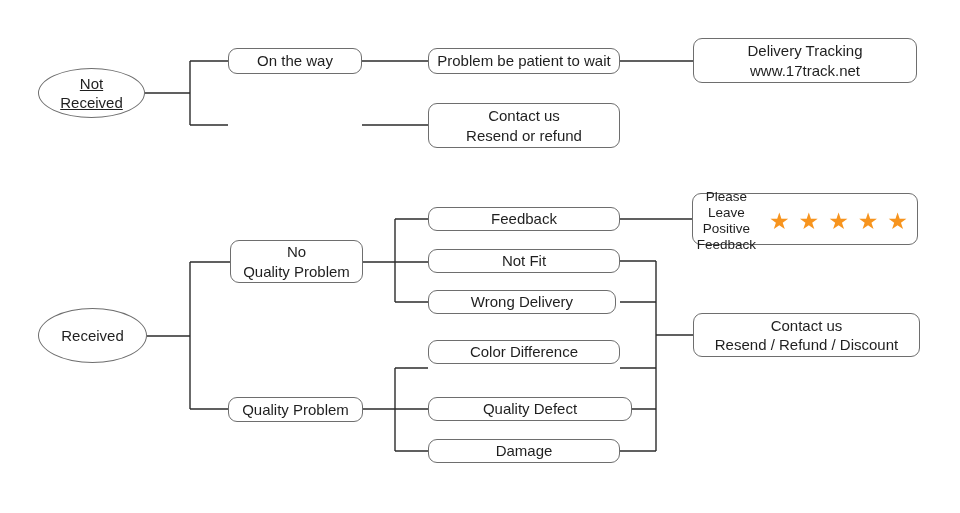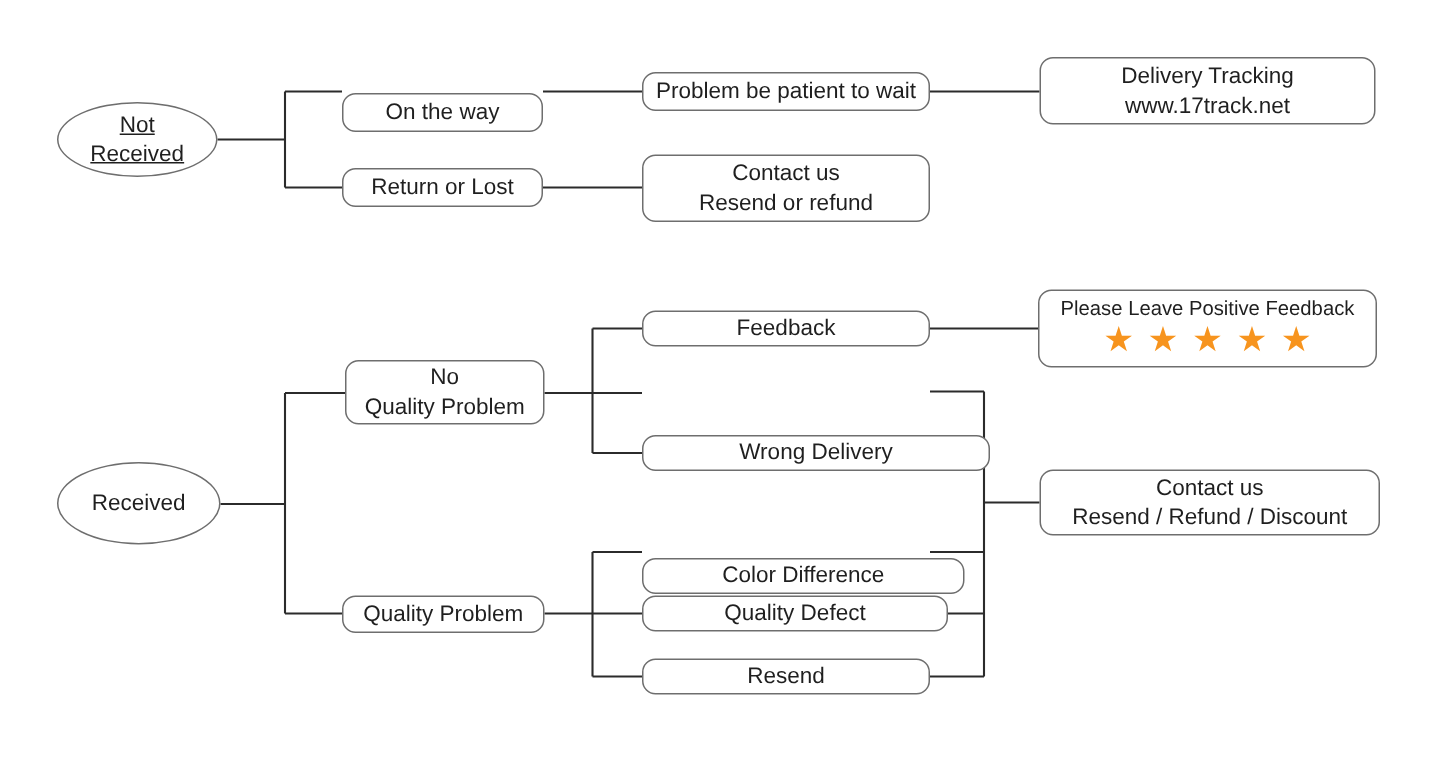--- a/index.html
+++ b/index.html
@@ -38,37 +38,37 @@
     font-size: 15px;
     line-height: 1.3;
     white-space: pre-line;
   }
   .node.ellipse {
     border-radius: 50%;
     border-color: var(--border, #6e6e6e);
   }
   
   .n-not-received   { left: 38px;  top: 68px;  width: 107px; height: 50px; text-decoration: underline; }
-  .n-on-the-way     { left: 228px; top: 48px;  width: 134px; height: 26px; margin-top: 14px; }
+  .n-on-the-way     { left: 228px; top: 48px;  width: 134px; height: 26px; }
   .n-return-or-lost { left: 228px; top: 112px; width: 134px; height: 26px; }
   .n-be-patient     { left: 428px; top: 48px;  width: 192px; height: 26px; }
   .n-package        { left: 693px; top: 38px;  width: 224px; height: 45px; }
   .n-contact-resend { left: 428px; top: 103px; width: 192px; height: 45px; }
   
   .n-received          { left: 38px;  top: 308px; width: 109px; height: 55px; }
   .n-no-quality        { left: 230px; top: 240px; width: 133px; height: 43px; }
   .n-quality-problem   { left: 228px; top: 397px; width: 135px; height: 25px; }
   .n-satisfy           { left: 428px; top: 207px; width: 192px; height: 24px; }
   .n-not-fit           { left: 428px; top: 249px; width: 192px; height: 24px; }
-  .n-wrong-delivery    { left: 428px; top: 290px; width: 232px; height: 24px; }
-  .n-color-difference  { left: 428px; top: 372px; width: 215px; height: 24px; }
+  .n-wrong-delivery    { left: 428px; top: 290px; width: 188px; height: 24px; }
+  .n-color-difference  { left: 428px; top: 340px; width: 192px; height: 24px; }
   .n-quality-defect    { left: 428px; top: 397px; width: 204px; height: 24px; }
   .n-damage            { left: 428px; top: 439px; width: 192px; height: 24px; }
   .n-feedback          { left: 692px; top: 193px; width: 226px; height: 52px;
-                         flex-direction: column; justify-content: flex-start;
+                         flex-direction: row; justify-content: flex-start;
                          padding-top: 4px; }
   .n-contact-discount  { left: 693px; top: 313px; width: 227px; height: 44px; }
   .feedback-title {
     font-size: 13.5px;
     line-height: 1.2;
   }
   .stars {
     color: var(--star, #F7941E);
     font-size: 23px;
     line-height: 1;
@@ -115,36 +115,36 @@
     <line x1="620" y1="368" x2="656" y2="368"></line>
     <line x1="620" y1="409" x2="656" y2="409"></line>
     <line x1="620" y1="451" x2="656" y2="451"></line>
     <line x1="656" y1="261" x2="656" y2="451"></line>
     <line x1="656" y1="335" x2="693" y2="335"></line>
   </svg>
 
   <div class="node ellipse n-not-received">Not
 Received</div>
   <div class="node n-on-the-way">On the way</div>
-  <div class="node n-return-or-lost">Return or Lost</div>
   <div class="node n-be-patient">Problem be patient to wait</div>
   <div class="node n-package">Delivery Tracking
 www.17track.net</div>
   <div class="node n-contact-resend">Contact us
 Resend or refund</div>
 
   <div class="node ellipse n-received">Received</div>
   <div class="node n-no-quality">No
 Quality Problem</div>
   <div class="node n-quality-problem">Quality Problem</div>
   <div class="node n-satisfy">Feedback</div>
+  <div class="node n-not-fit">Not Fit</div>
   <div class="node n-wrong-delivery">Wrong Delivery</div>
   <div class="node n-color-difference">Color Difference</div>
   <div class="node n-quality-defect">Quality Defect</div>
-  <div class="node n-damage">Resend</div>
+  <div class="node n-damage">Damage</div>
 
   <div class="node n-feedback">
     <div class="feedback-title">Please Leave Positive Feedback</div>
     <div class="stars">★★★★★</div>
   </div>
 
   <div class="node n-contact-discount">Contact us
 Resend / Refund / Discount</div>
 
 </div>

